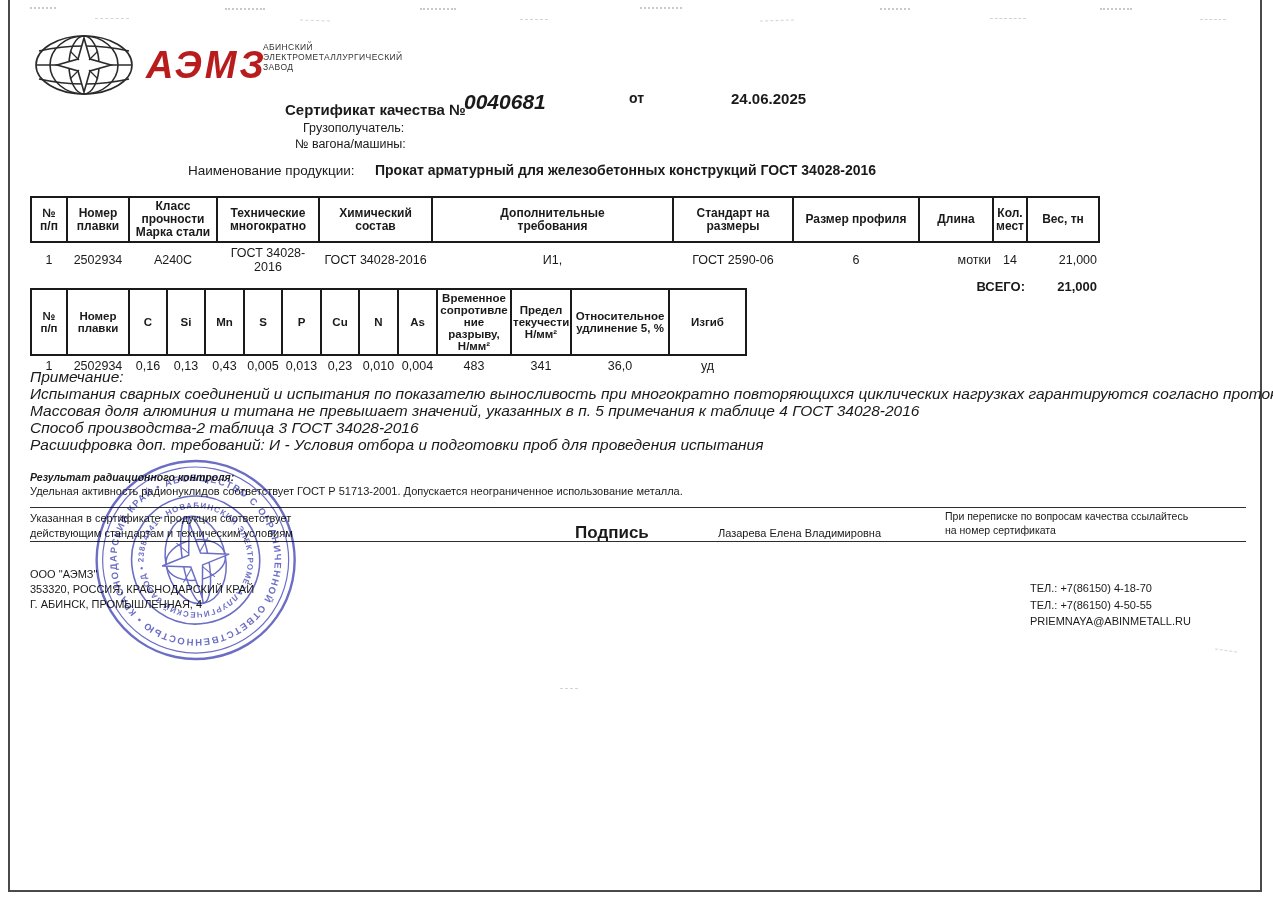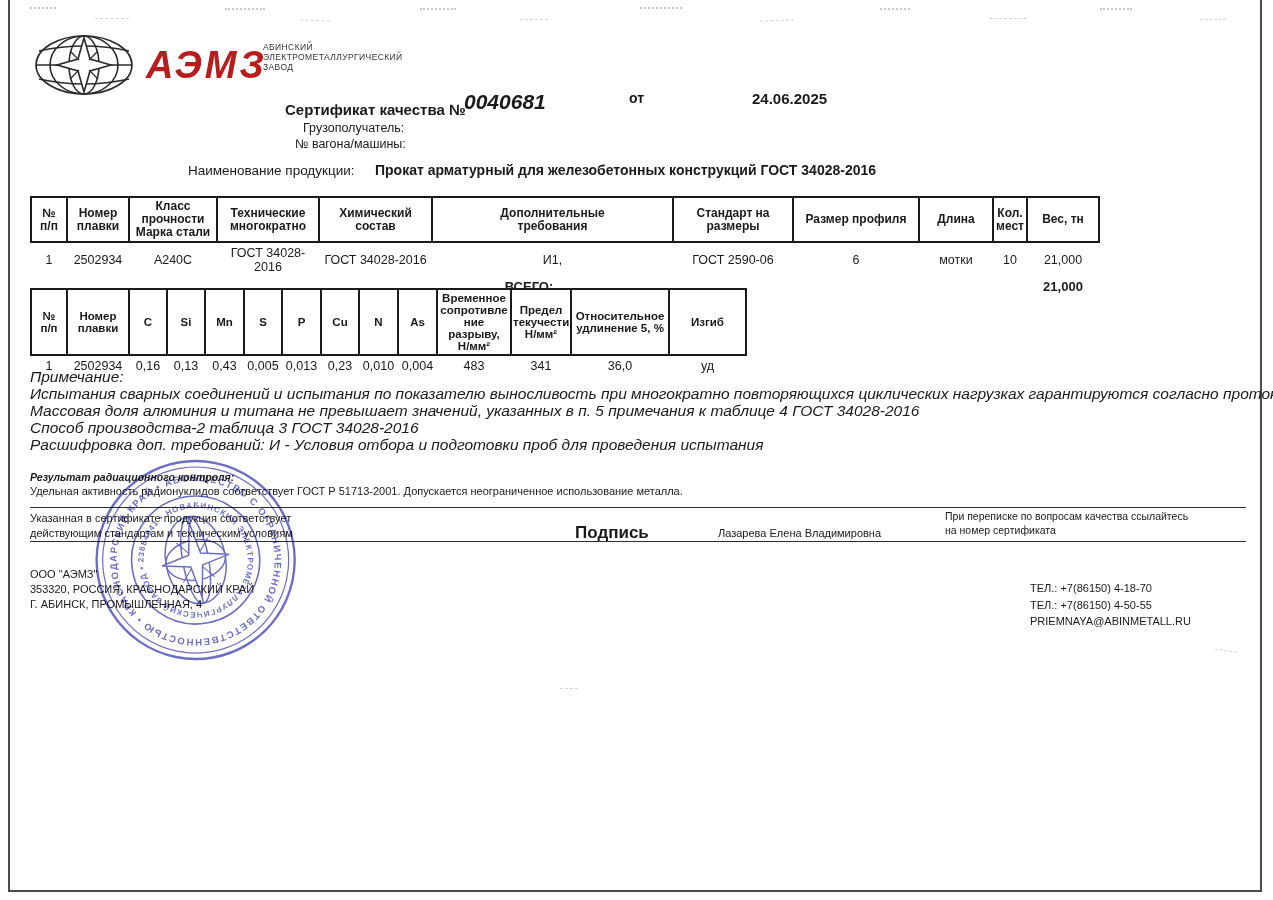--- a/index.html
+++ b/index.html
@@ -16,37 +16,37 @@
   .noise2{position:absolute;border-top:1px dashed #d4d4d4;filter:blur(.3px);}
 
   
   .logo-wrap{position:absolute;left:33px;top:33px;}
   .brand{position:absolute;left:146px;top:44px;font-size:38px;font-weight:bold;letter-spacing:3px;color:#b91c1c;font-style:italic;}
   .brand-sub{position:absolute;left:263px;top:42px;font-size:8.5px;line-height:10px;letter-spacing:.4px;color:#333;text-transform:uppercase;}
 
   .title-label{position:absolute;left:285px;top:101px;font-size:15px;font-weight:bold;}
   .title-number{position:absolute;left:464px;top:90px;font-size:21px;font-weight:bold;font-style:italic;}
   .title-from{position:absolute;left:629px;top:90px;font-size:14px;font-weight:bold;}
-  .title-date{position:absolute;left:752px;top:90px;font-size:15px;font-weight:bold;}
+  .title-date{position:absolute;left:731px;top:90px;font-size:15px;font-weight:bold;}
 
   .consignee1{position:absolute;left:303px;top:121px;font-size:12.5px;}
   .consignee2{position:absolute;left:295px;top:137px;font-size:12.5px;}
 
   .prod-label{position:absolute;left:188px;top:163px;font-size:13.5px;}
   .prod-name{position:absolute;left:375px;top:162px;font-size:14px;font-weight:bold;}
 
   
   table{border-collapse:collapse;table-layout:fixed;}
   th{border:2px solid #1a1a1a;font-weight:bold;text-align:center;vertical-align:middle;
      font-size:12px;line-height:13px;white-space:pre-line;padding:2px 1px;background:#fff;}
   td{text-align:center;font-size:12.5px;padding:3px 2px 1px 2px;border:none;}
   .t1{position:absolute;left:30px;top:196px;width:1068px;}
   .t2{position:absolute;left:30px;top:288px;width:716px;}
   .t2 th{font-size:11.5px;line-height:12px;}
-  .ta-r{}
+  .ta-r{text-align:right;}
   .bold{font-weight:bold;}
   .total-row td{font-size:13px;padding-top:4px;}
 
   
   .notes{position:absolute;left:30px;top:368px;font-style:italic;font-size:15.5px;line-height:17px;white-space:nowrap;}
   .rad-title{position:absolute;left:30px;top:471px;font-size:10.5px;font-weight:bold;font-style:italic;}
   .rad-text{position:absolute;left:30px;top:485px;font-size:11px;}
 
   .hr1{position:absolute;left:30px;top:507px;width:1216px;border-top:1.5px solid #2e2e2e;}
   .hr2{position:absolute;left:30px;top:541px;width:1216px;border-top:1.5px solid #2e2e2e;}
@@ -157,21 +157,21 @@
     <tr>
       <td>1</td>
       <td>2502934</td>
       <td>А240С</td>
       <td>ГОСТ 34028-2016</td>
       <td>ГОСТ 34028-2016</td>
       <td>И1,</td>
       <td>ГОСТ 2590-06</td>
       <td>6</td>
       <td class="ta-r">мотки</td>
-      <td>10</td>
+      <td>14</td>
       <td class="ta-r">21,000</td>
     </tr>
     <tr class="total-row">
       <td colspan="10" class="ta-r bold">ВСЕГО:</td>
       <td class="ta-r bold">21,000</td>
     </tr>
   </tbody>
     </table>
 
   <table class="t2">

